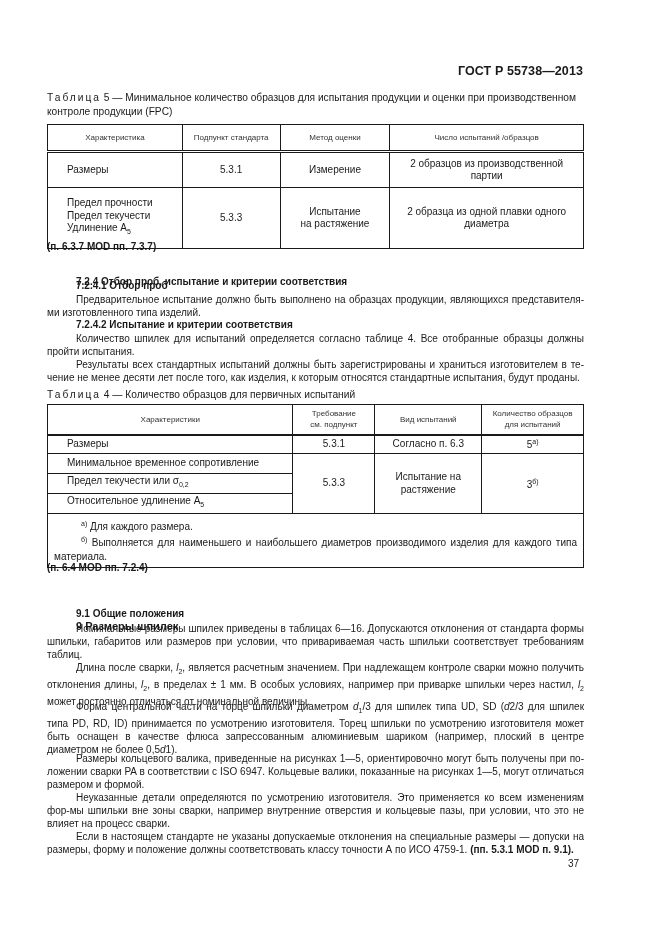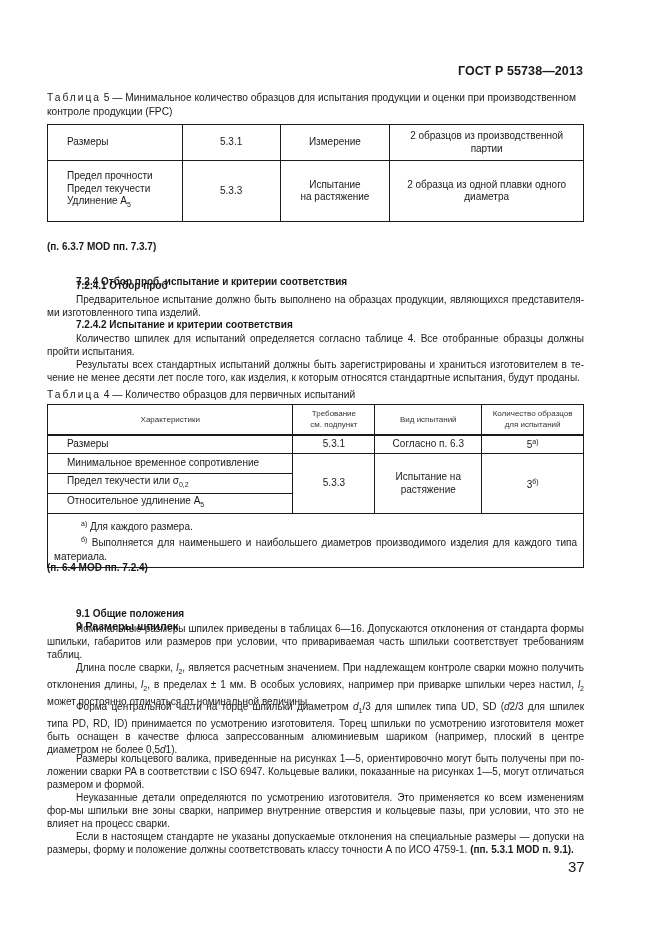--- a/index.html
+++ b/index.html
@@ -15,21 +15,21 @@
   td { font-size: 10px; line-height: 12.5px; }
   .c { text-align: center; }
   .l { padding-left: 19px; }
   .thickbot th { border-bottom: 3px double #1a1a1a; }
   .thickbot2 th { border-bottom: 2px solid #1a1a1a; }
   .ref { left: 47px; font-weight: bold; font-size: 10px; }
   .h2 { left: 76px; font-weight: bold; font-size: 10px; }
   .para { left: 47px; width: 537px; font-size: 10px; line-height: 13px; text-align: justify; }
   .para .ind { display: inline-block; width: 29px; }
   .h9 { left: 76px; font-weight: bold; font-size: 11px; }
-  .pg { left: 568px; font-size: 15px; }
+  .pg { left: 568px; font-size: 10px; }
   sub, sup { font-size: 7px; }
   .fn { font-size: 10px; line-height: 13px; padding: 3px 6px 4px 6px; text-align: justify; }
   .fn .ind2 { display: inline-block; width: 27px; }
   .it { font-style: italic; }
   .b { font-weight: bold; margin-top: 20px; }
 </style>
 </head>
 <body>
 
 <div class="abs hdr">ГОСТ Р 55738—2013</div>
@@ -39,20 +39,26 @@
 </div>
 
 <table style="left:47px; top:124px; width:537px;">
   <colgroup>
       <col style="width:135px">
       <col style="width:98px">
       <col style="width:110px">
       <col style="width:194px">
     </colgroup>
   <tbody>
+      <tr class="thickbot">
+    <th>Характеристика</th>
+    <th>Подпункт стандарта</th>
+    <th>Метод оценки</th>
+    <th>Число испытаний /образцов</th>
+  </tr>
   <tr style="height:36px;">
     <td class="l">Размеры</td>
     <td class="c">5.3.1</td>
     <td class="c">Измерение</td>
     <td class="c"><span>2 образцов из производственной</span><br><span>партии</span></td>
   </tr>
   <tr style="height:61px;">
     <td class="l"><span>Предел прочности</span><br><span>Предел текучести</span><br><span>Удлинение A</span><sub>5</sub></td>
     <td class="c">5.3.3</td>
     <td class="c"><span>Испытание</span><br><span>на растяжение</span></td>

